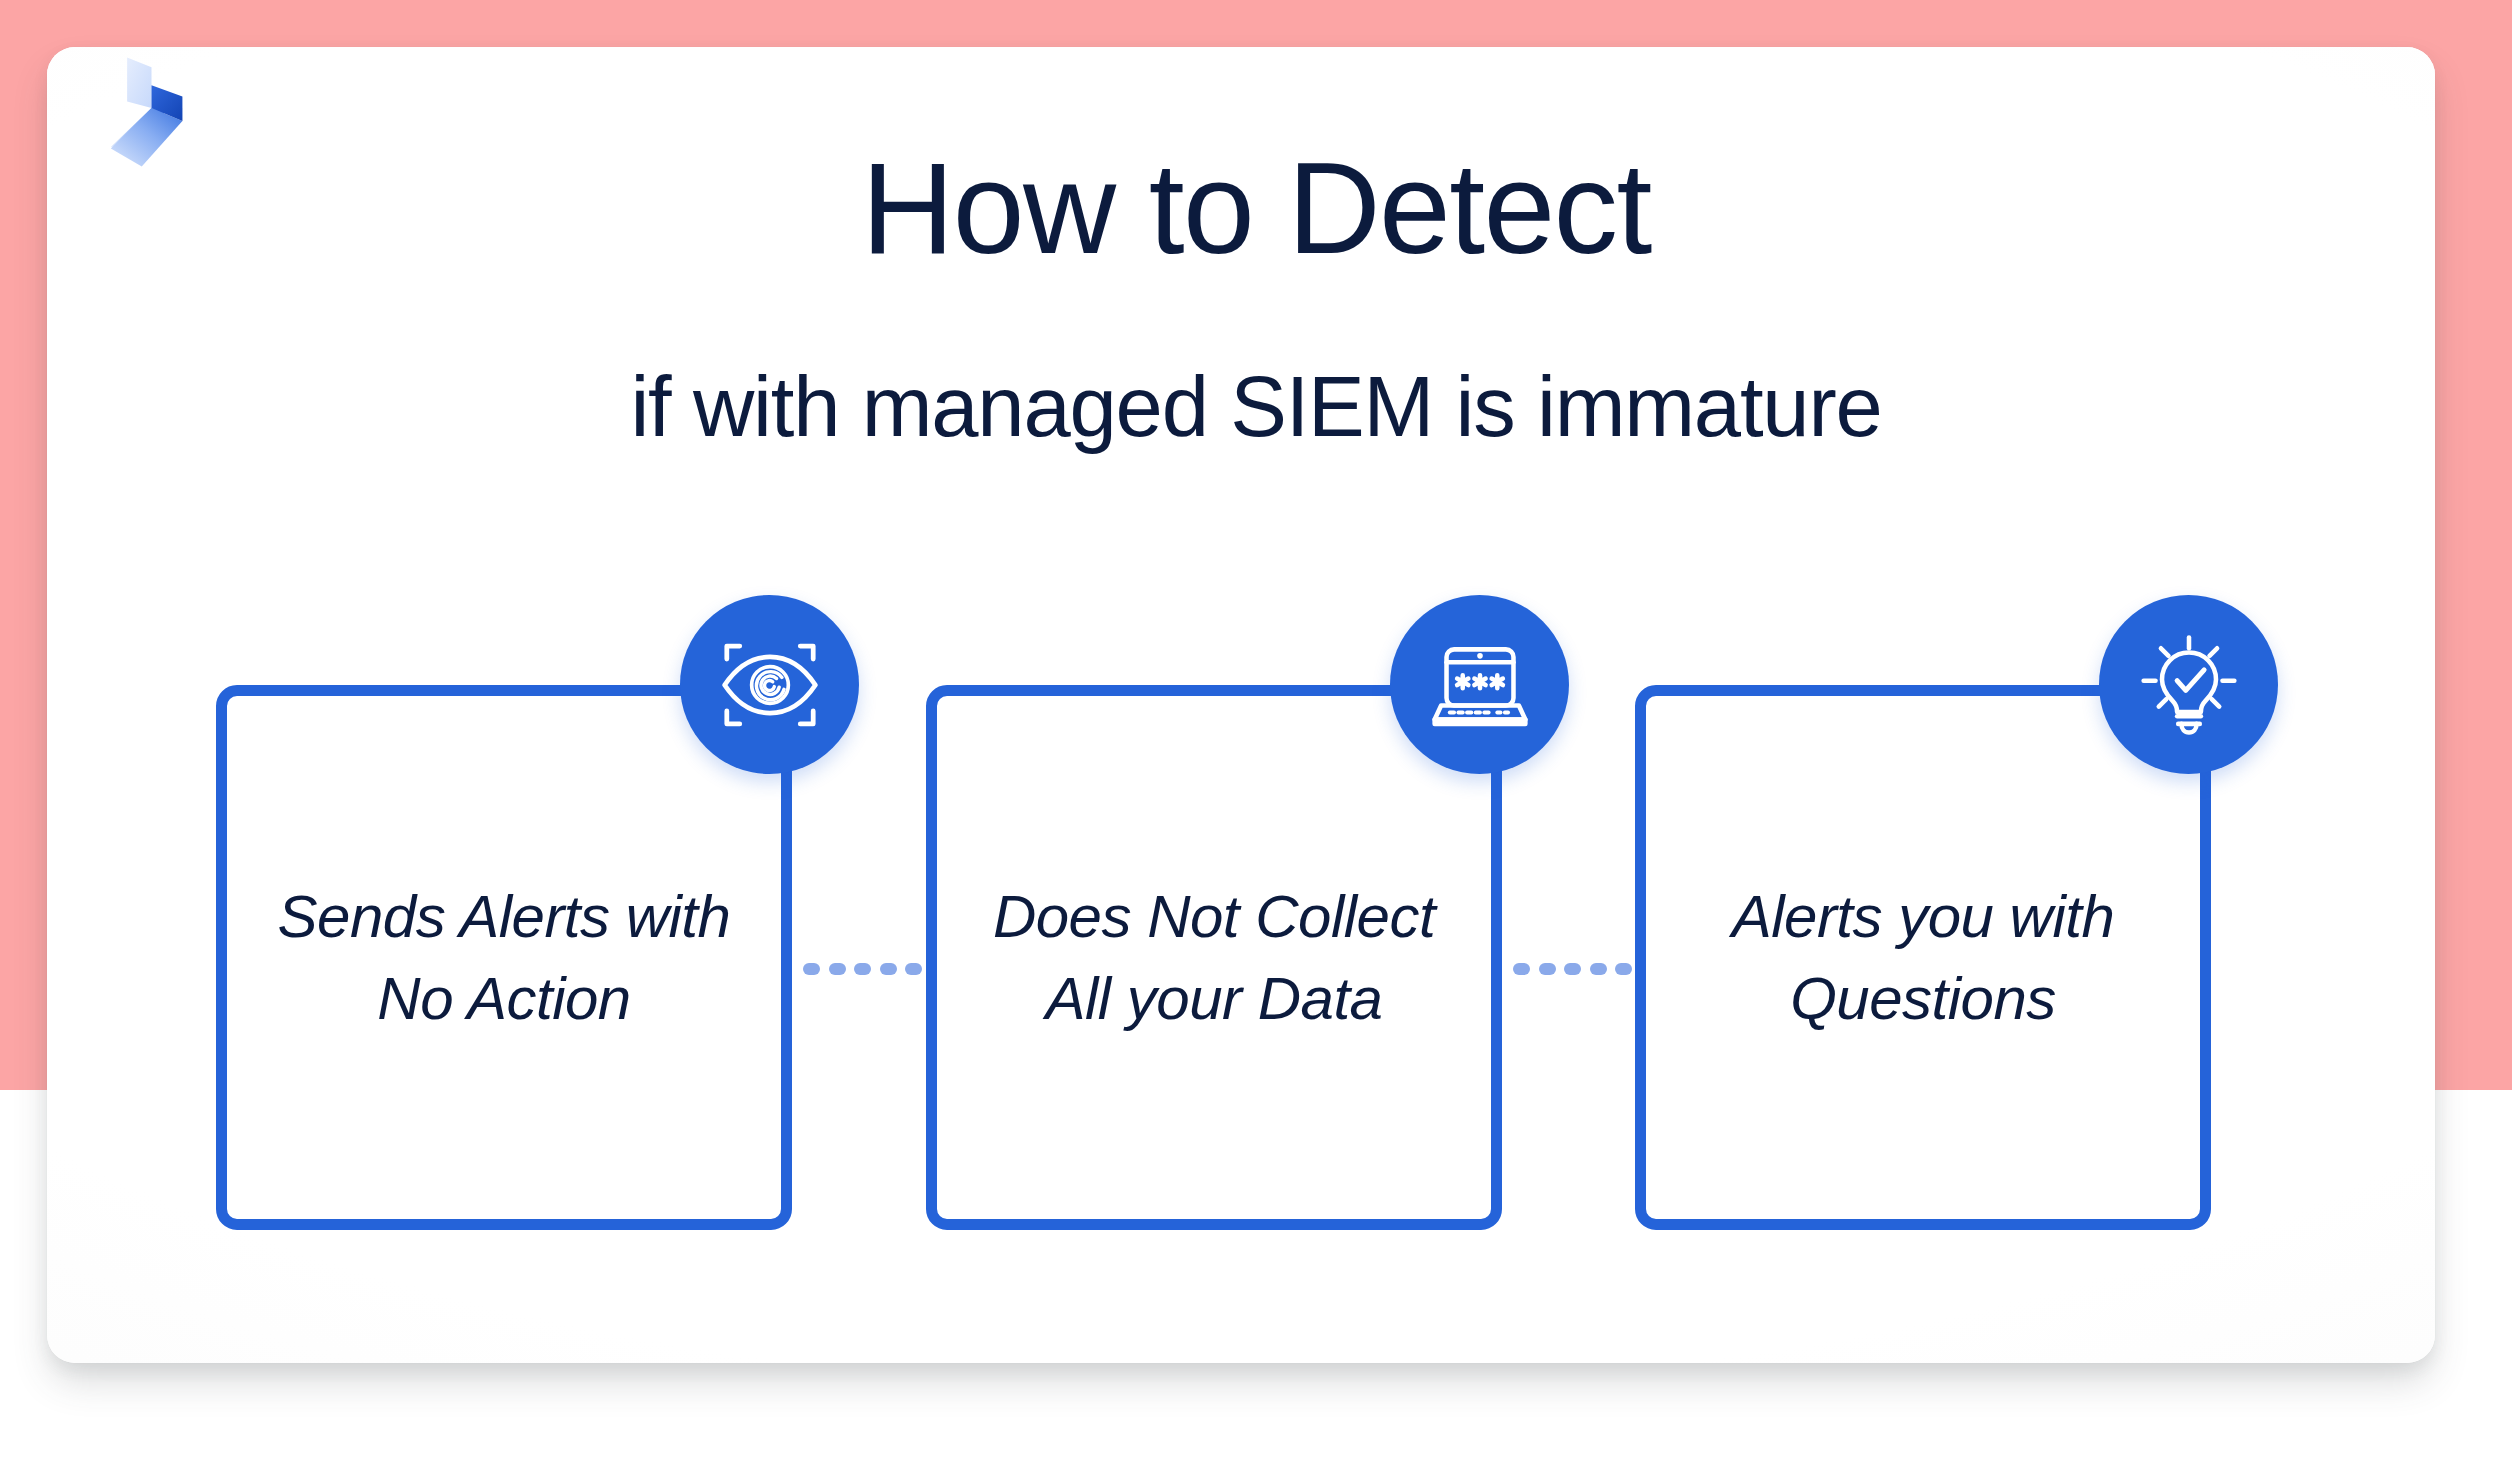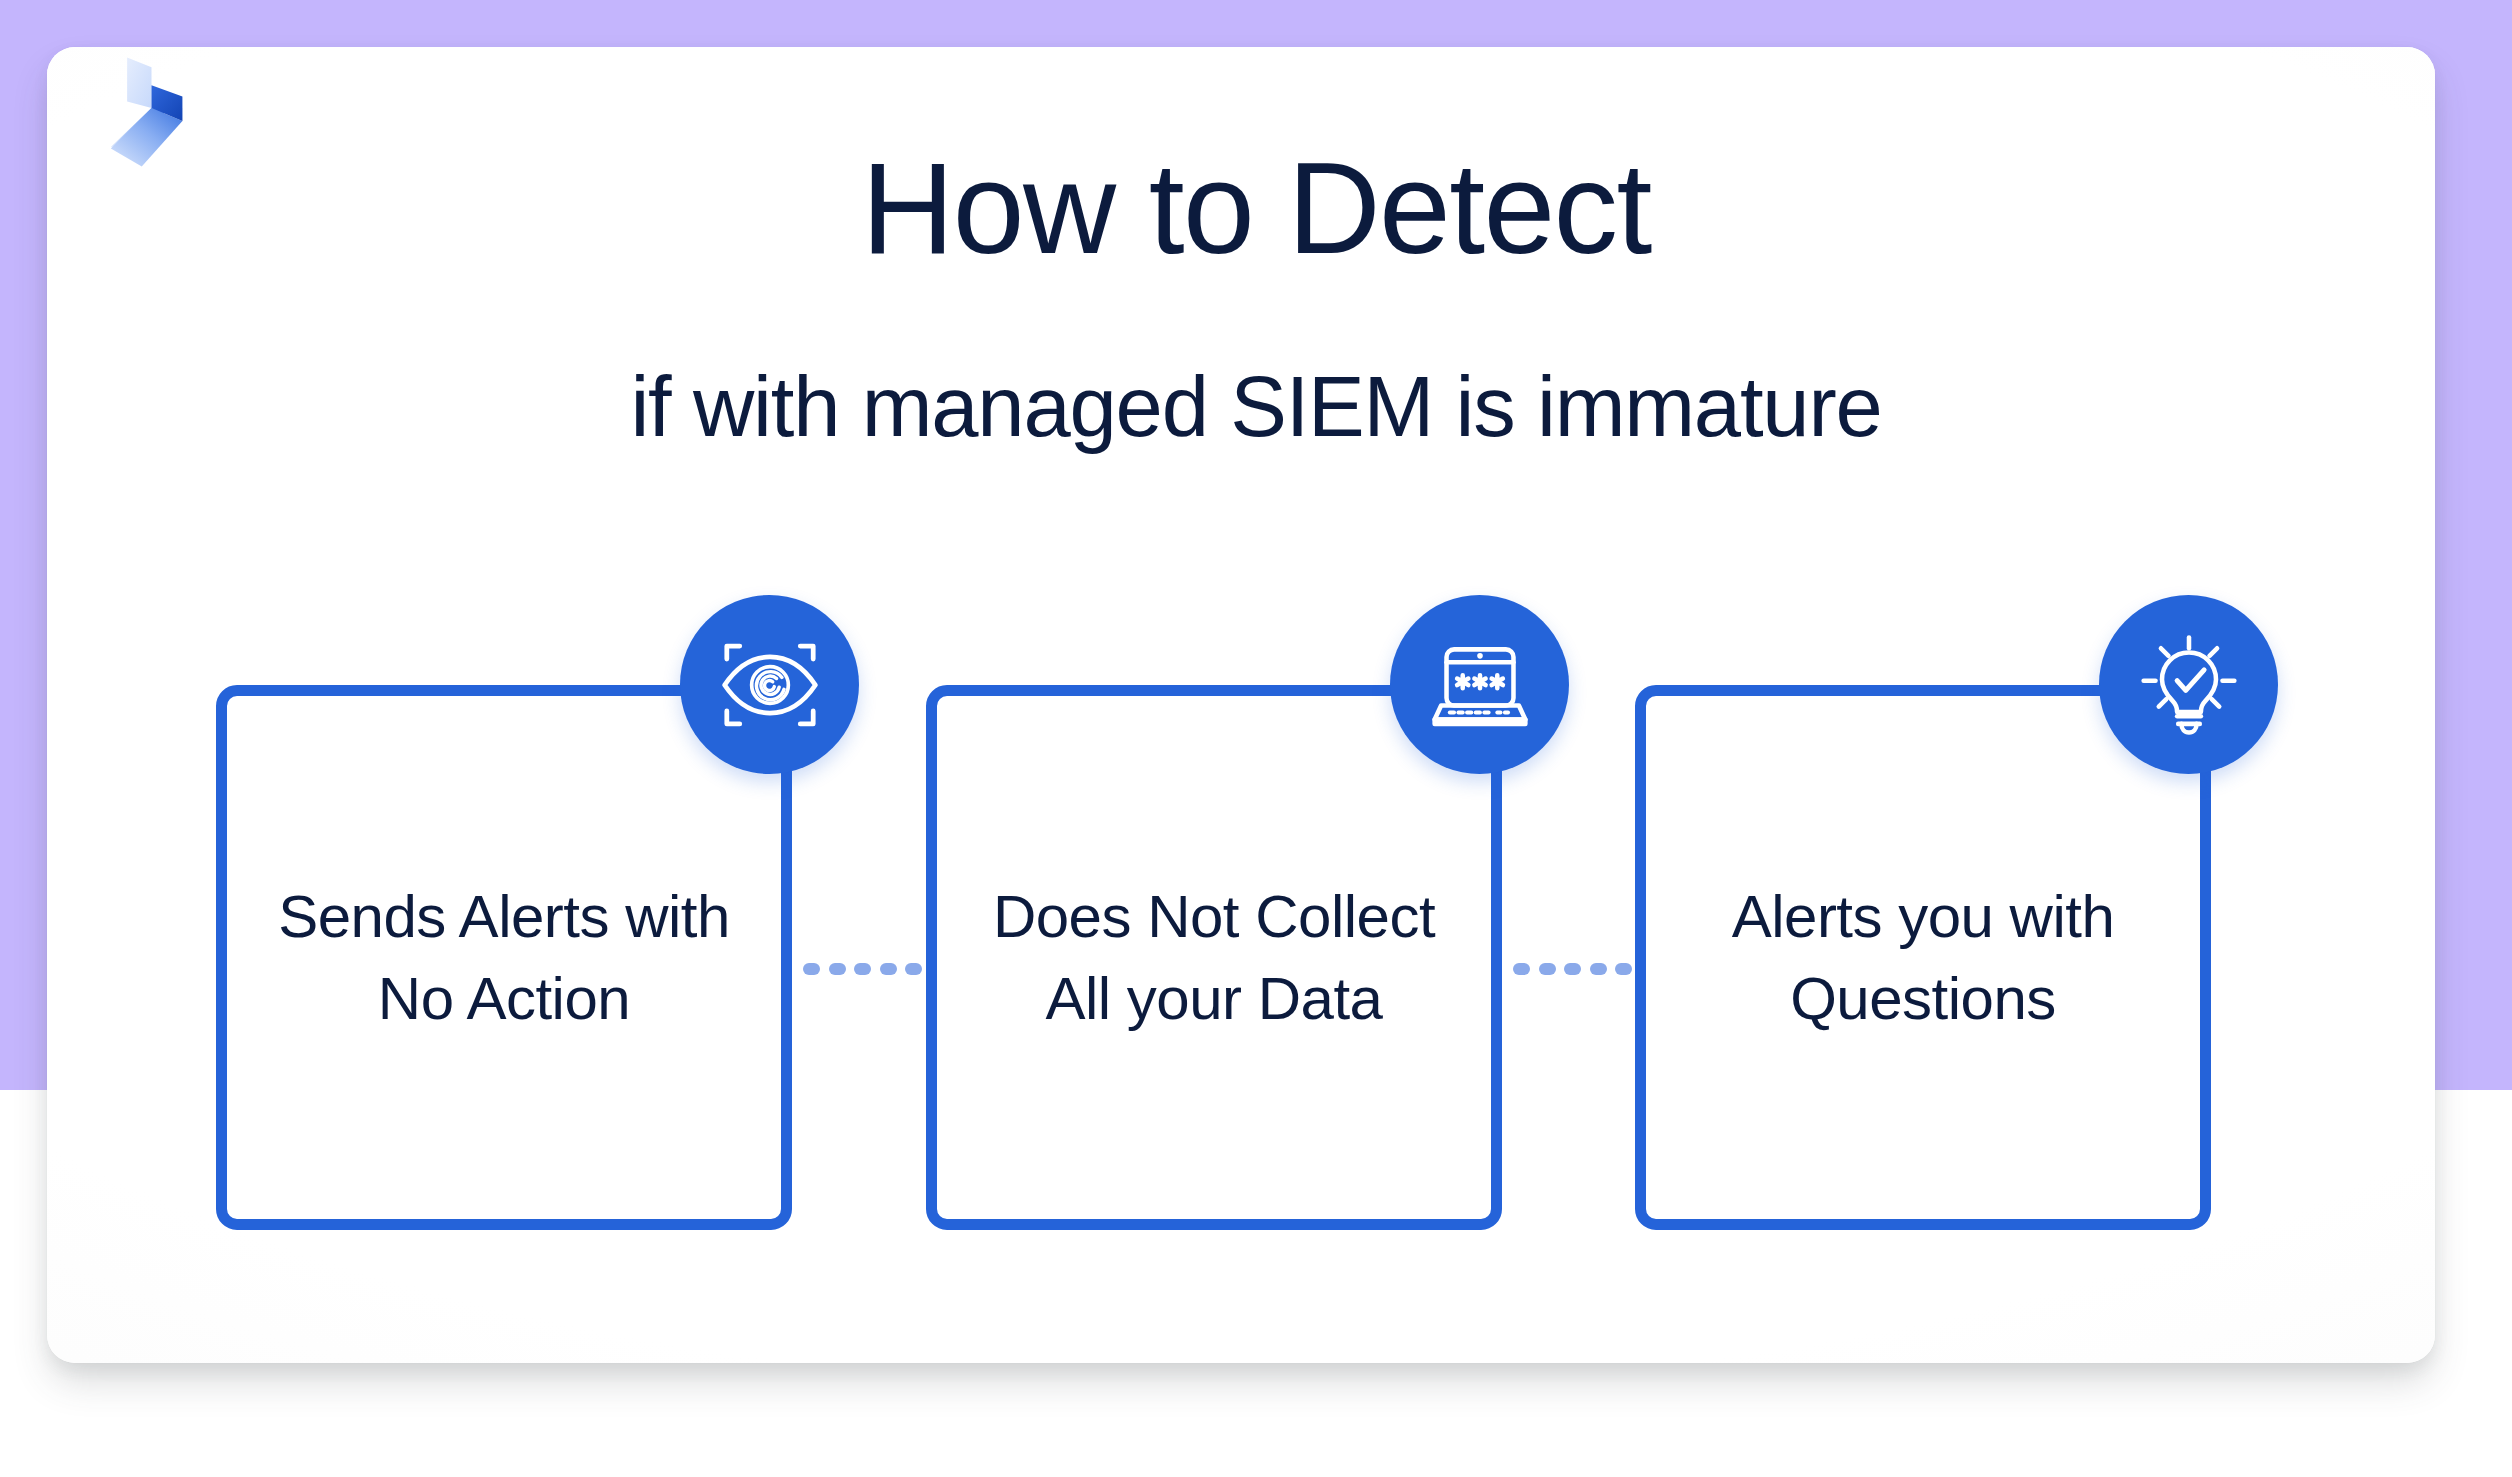--- a/index.html
+++ b/index.html
@@ -10,21 +10,21 @@
     height: 1478px;
     background: #ffffff;
     font-family: "Liberation Sans", sans-serif;
     overflow: hidden;
   }
 
   .stage {
     position: relative;
     width: 2512px;
     height: 1090px;
-    background: #c4b5fd;
+    background: #fca5a5;
   }
 
   
   .panel {
     position: absolute;
     left: 47px;
     top: 47px;
     width: 2388px;
     height: 1316px;
     background: #ffffff;
@@ -105,20 +105,21 @@
 
   .card {
     position: absolute;
     inset: 0;
     border: 11.4px solid #2563d9;
     border-radius: 21px;
     background: transparent;
     display: flex;
     align-items: center;
     justify-content: center;
+    font-style: italic;
   }
 
   .card-label {
     color: #0c1b3d;
     font-size: 60px;
     line-height: 1.36;
     font-weight: 400;
     letter-spacing: -0.5px;
     text-align: center;
     padding: 0 38px;

